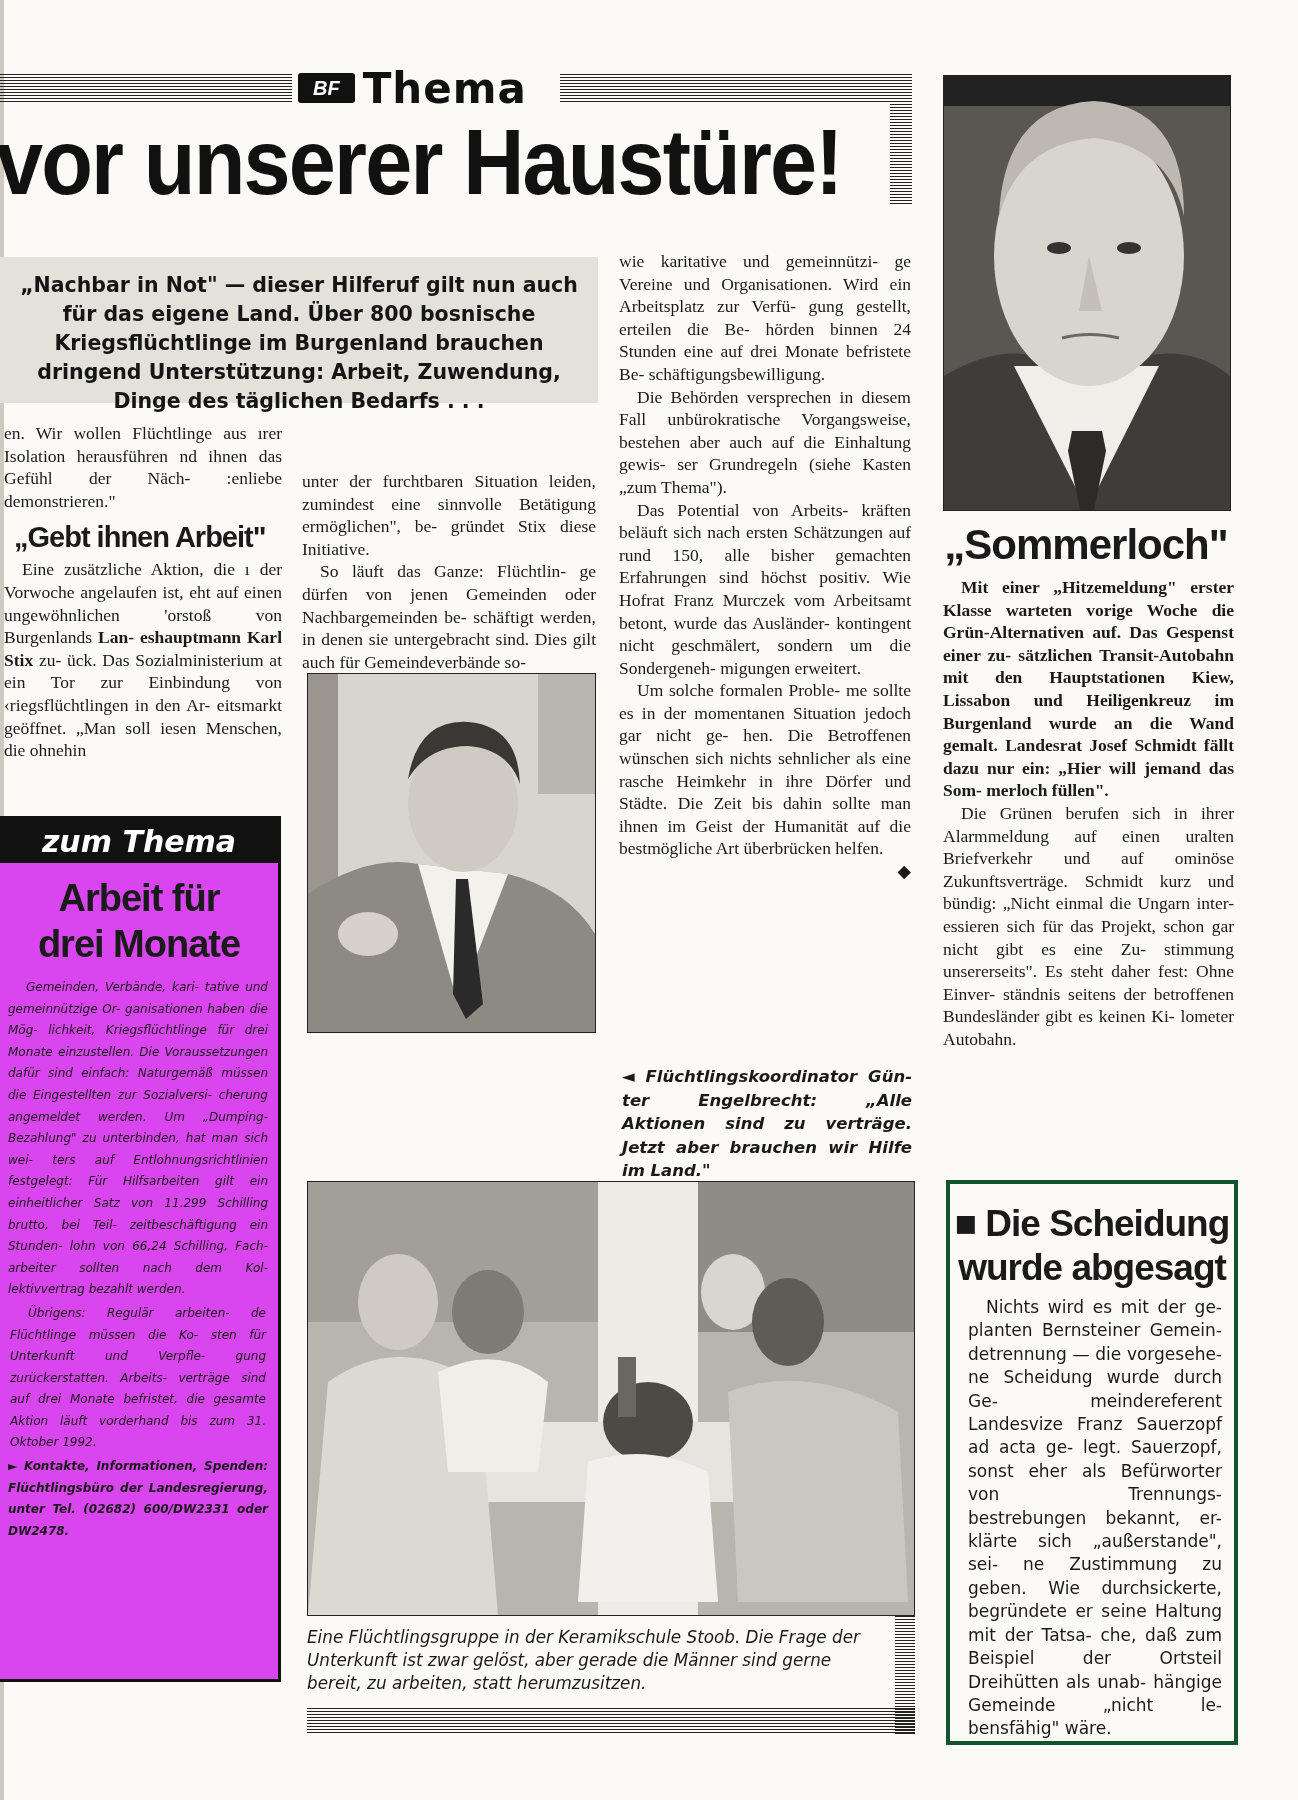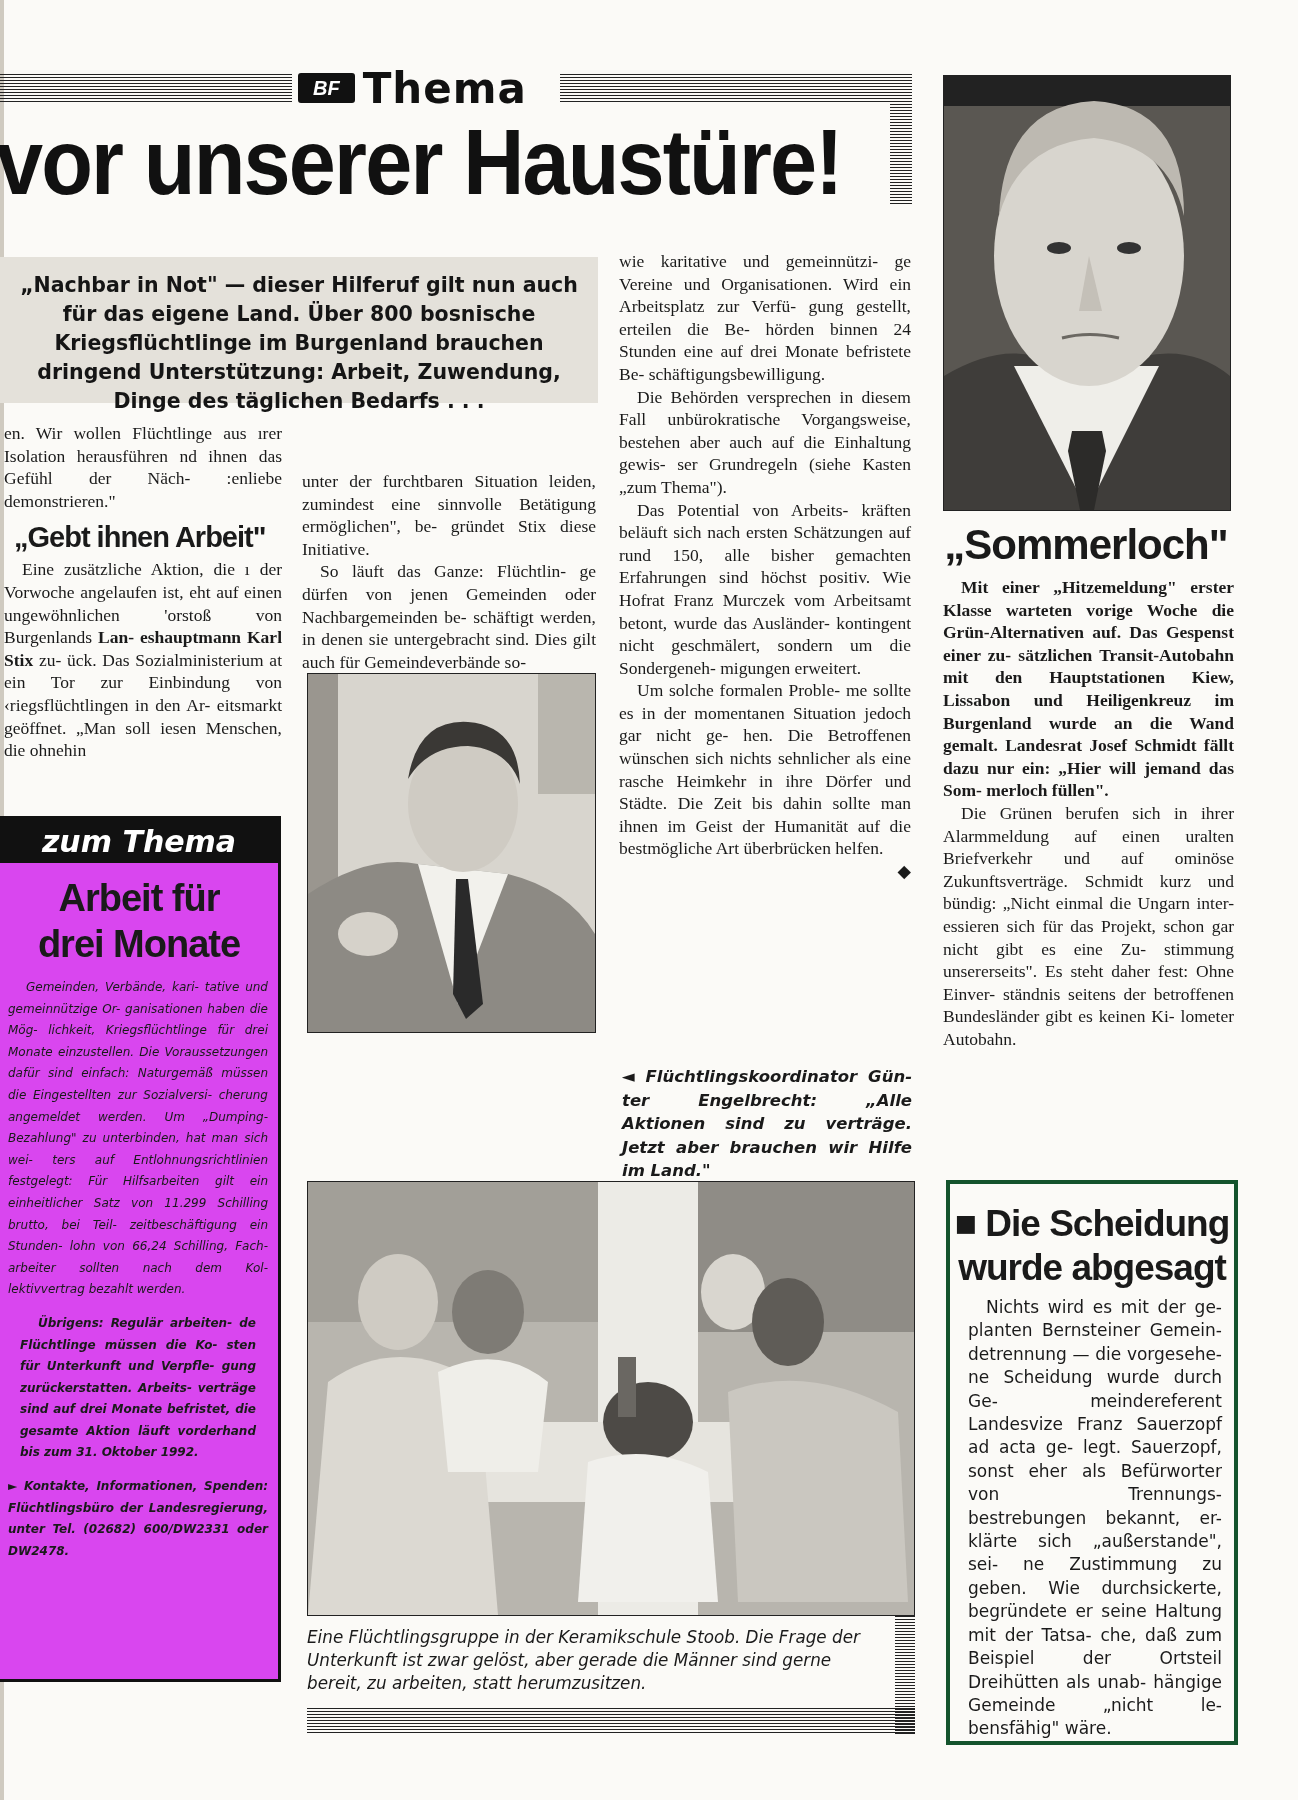--- a/index.html
+++ b/index.html
@@ -55,21 +55,21 @@
 <div class="abs" style="left:0;top:816px;width:278px;height:860px;border:3px solid #111;border-left:none;background:#d946ef;">
   <div style="background:#111;height:44px;display:flex;align-items:center;justify-content:center;">
     <span style="font-family:'DejaVu Sans',sans-serif;font-weight:bold;font-style:italic;color:#fff;font-size:30px;">zum Thema</span>
   </div>
   <div class="cond head-sub" style="font-size:38px;line-height:46px;margin-top:12px;">
     <div>Arbeit für</div>
     <div>drei Monate</div>
   </div>
   <div class="sans" style="font-style:italic;font-size:12px;line-height:21.6px;padding:10px 10px 0 8px;text-align:justify;">
     <p class="indent" style="margin:0;">Gemeinden, Verbände, kari- tative und gemeinnützige Or- ganisationen haben die Mög- lichkeit, Kriegsflüchtlinge für drei Monate einzustellen. Die Voraussetzungen dafür sind einfach: Naturgemäß müssen die Eingestellten zur Sozialversi- cherung angemeldet werden. Um „Dumping-Bezahlung" zu unterbinden, hat man sich wei- ters auf Entlohnungsrichtlinien festgelegt: Für Hilfsarbeiten gilt ein einheitlicher Satz von 11.299 Schilling brutto, bei Teil- zeitbeschäftigung ein Stunden- lohn von 66,24 Schilling, Fach- arbeiter sollten nach dem Kol- lektivvertrag bezahlt werden.</p>
-    <p class="indent" style="margin:12px;font-weight:bold;">Übrigens: Regulär arbeiten- de Flüchtlinge müssen die Ko- sten für Unterkunft und Verpfle- gung zurückerstatten. Arbeits- verträge sind auf drei Monate befristet, die gesamte Aktion läuft vorderhand bis zum 31. Oktober 1992.</p>
+    <p class="indent" style="margin:2px;">Übrigens: Regulär arbeiten- de Flüchtlinge müssen die Ko- sten für Unterkunft und Verpfle- gung zurückerstatten. Arbeits- verträge sind auf drei Monate befristet, die gesamte Aktion läuft vorderhand bis zum 31. Oktober 1992.</p>
     <p style="margin:0;font-weight:bold;"><span>►</span> <span>Kontakte, Informationen, Spenden: Flüchtlingsbüro der Landesregierung, unter Tel. (02682) 600/DW2331 oder DW2478.</span></p>
   </div>
 </div>
 
 <div class="abs photo" style="left:307px;top:673px;width:287px;height:358px;background:linear-gradient(160deg,#e8e6e0 0%,#c9c6bf 30%,#8e8b85 60%,#5a5753 100%);">
   <svg width="287" height="358" viewBox="0 0 287 358">
     <rect x="0" y="0" width="287" height="358" fill="#d8d5ce"></rect>
     <rect x="0" y="0" width="30" height="358" fill="#9a968f"></rect>
     <rect x="230" y="0" width="57" height="120" fill="#b9b6ae"></rect>
     <path d="M0 220 Q60 180 110 190 L200 200 Q260 215 287 260 L287 358 L0 358 Z" fill="#8d8a84"></path>

